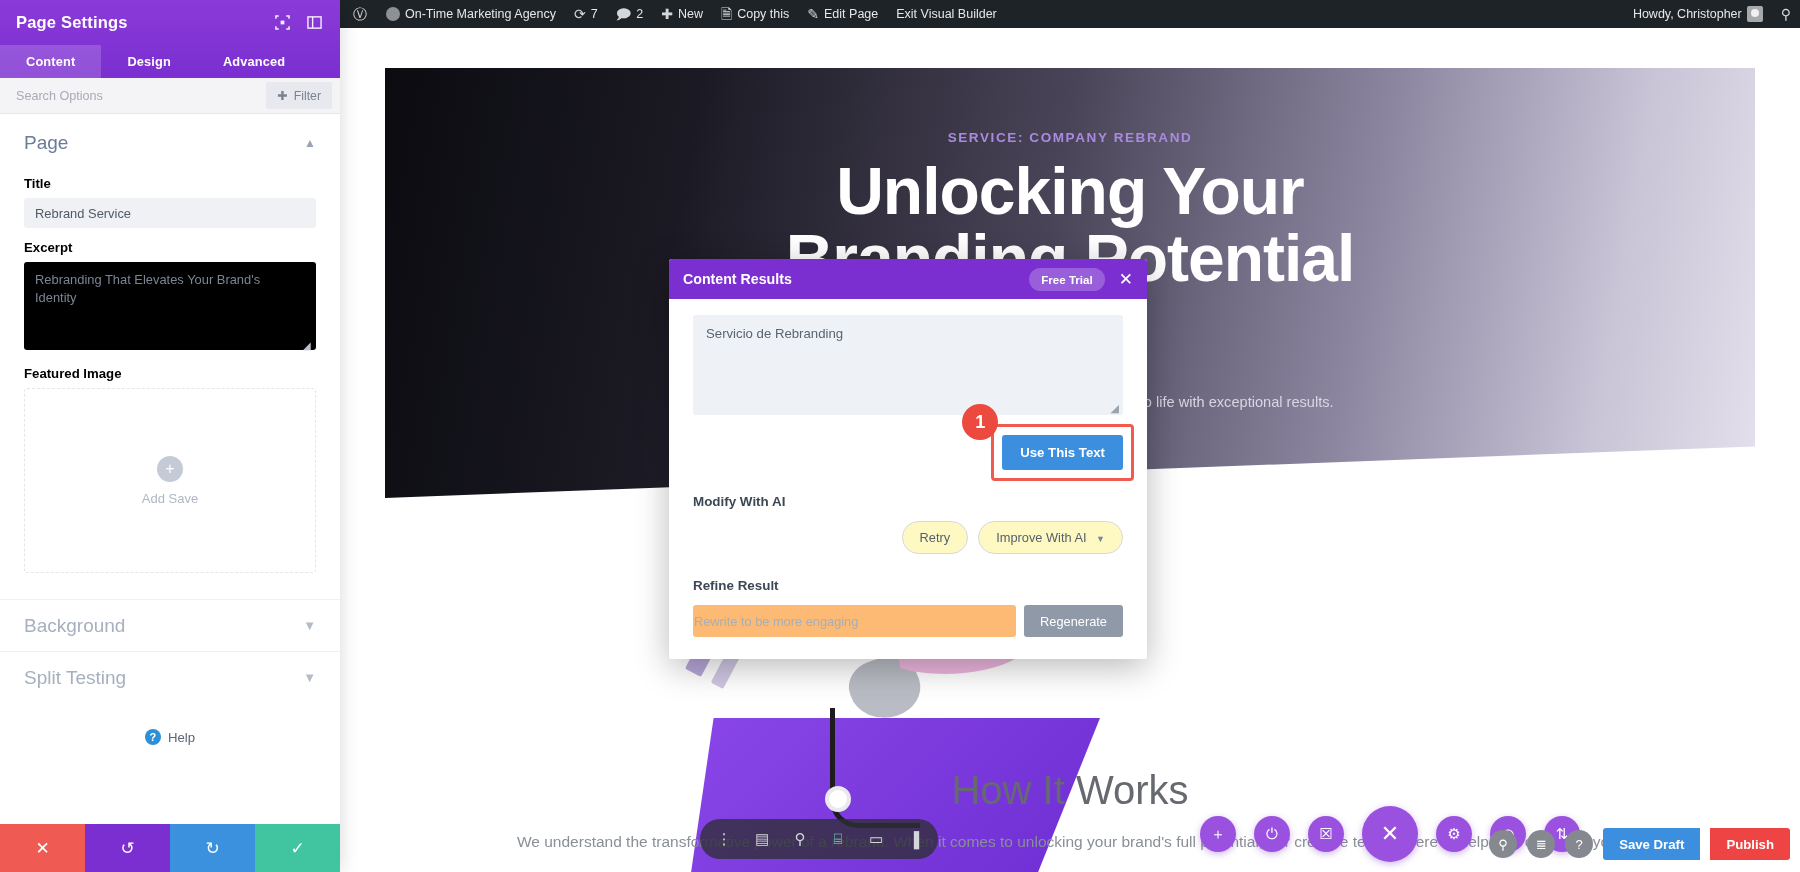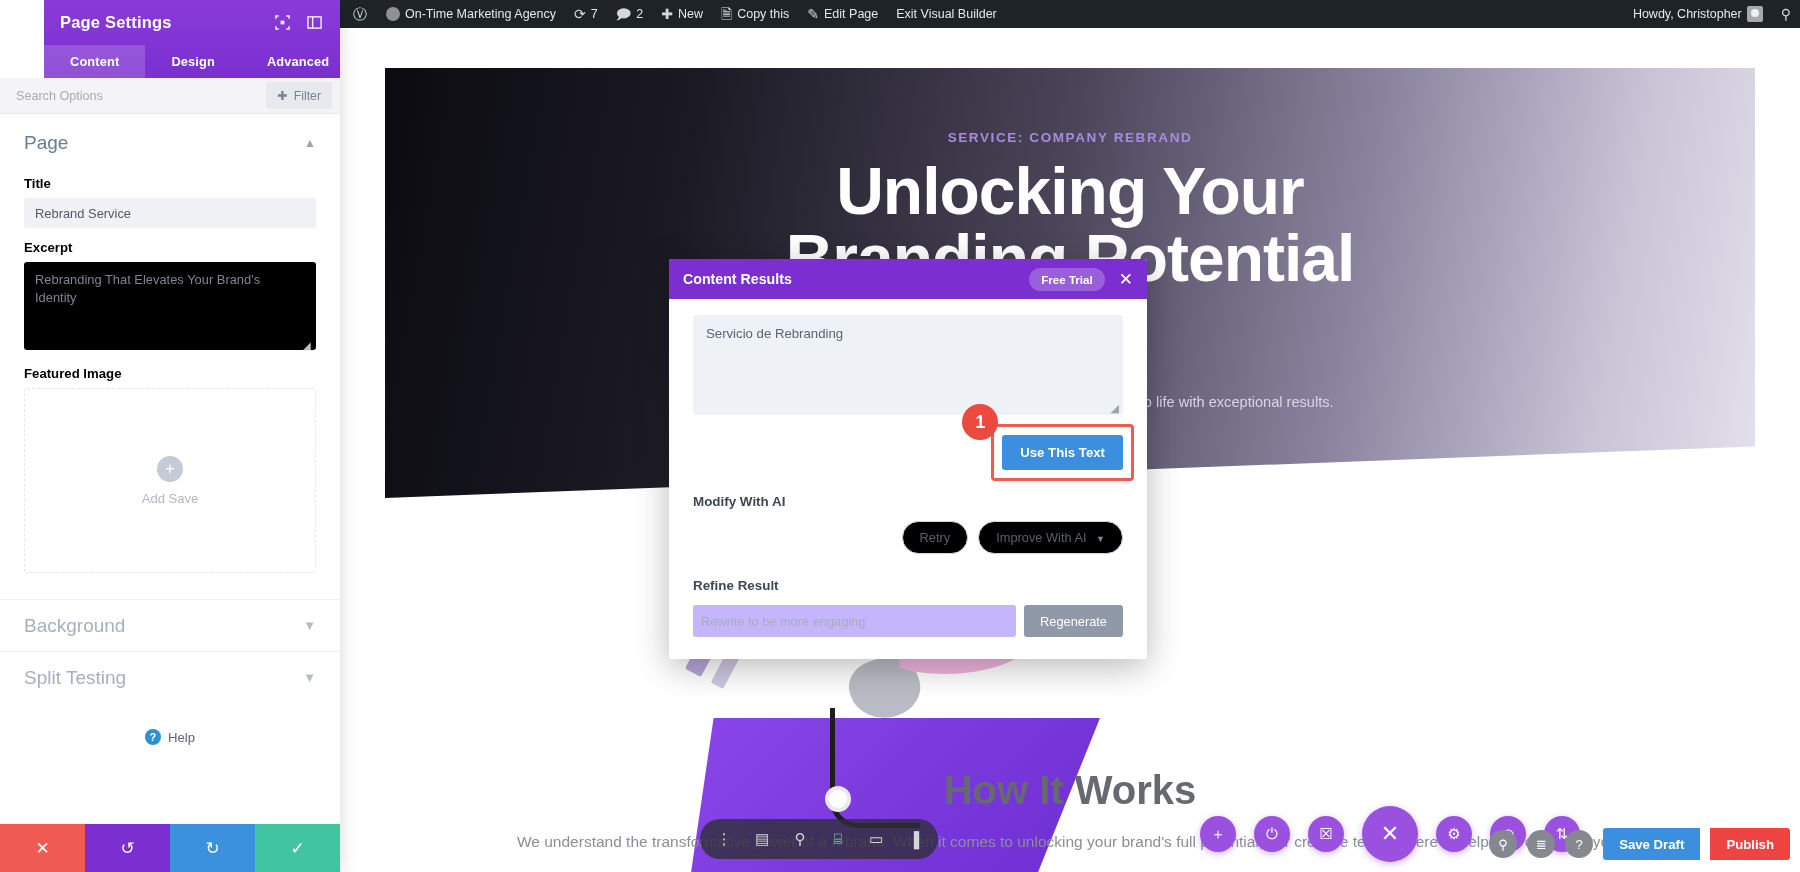--- a/index.html
+++ b/index.html
@@ -23,21 +23,21 @@
   .ab-avatar { width: 16px; height: 16px; background: #a7aaad; border-radius: 2px; display:inline-block; position: relative; }
   .ab-avatar:after{content:"";position:absolute;left:4px;top:3px;width:8px;height:8px;border-radius:50%;background:#f0f0f1;}
   .ab-site-ico{width:14px;height:14px;border-radius:50%;background:#8d9196;display:inline-block;}
 
   
   .sidebar {
     position: absolute; left: 0; top: 0; width: 340px; height: 872px;
     background: #fff; z-index: 70; display: flex; flex-direction: column;
     box-shadow: 0 0 18px rgba(0,0,0,.16);
   }
-  .sb-top { background: #7e3bd0; background: linear-gradient(180deg,#8a3ad8 0%,#7b2fd0 100%); margin-left: 44px; }
+  .sb-top { background: #7e3bd0; background: linear-gradient(180deg,#8a3ad8 0%,#7b2fd0 100%); }
   .sb-titlebar { height: 45px; display: flex; align-items: center; padding: 0 16px; }
   .sb-title { color:#fff; font-size: 16.5px; font-weight: bold; letter-spacing:.2px; }
   .sb-title-actions { margin-left:auto; display:flex; align-items:center; gap: 12px; }
   .sb-ico-btn { width: 20px; height: 20px; display:flex; align-items:center; justify-content:center; opacity:.92; }
   .sb-tabs { display: flex; height: 33px; }
   .sb-tab { flex: 0 0 auto; padding: 0 26px; height: 33px; display:flex; align-items:center;
     color: #fff; font-size: 12.8px; font-weight: bold; letter-spacing:.15px; }
   .sb-tab.active { background: rgba(255,255,255,.17); }
   .sb-search { height: 36px; background: #f4f4f7; display:flex; align-items:center; border-bottom:1px solid #e6e7ec; }
   .sb-search input { border: none; background: transparent; outline:none; flex:1; padding: 0 16px;
@@ -99,21 +99,21 @@
   .blob-pink { left: 540px; top: 500px; width: 190px; height: 150px; }
   .blob-gray { left: 510px; top: 630px; width: 70px; height: 60px; background:#b9bcc4; border-radius: 40% 50% 45% 55%; transform: rotate(-18deg); }
   .stick { position:absolute; left: 365px; top: 560px; width: 18px; height: 90px; background:#b7a7d8; transform: rotate(28deg); border-radius:2px; }
   .stick2 { position:absolute; left: 383px; top: 605px; width: 14px; height: 56px; background:#cfc7e2; transform: rotate(28deg); border-radius:2px; }
   .wire { position:absolute; left: 490px; top: 680px; width: 90px; height: 120px; border-left: 5px solid #1d1d1d;
     border-bottom: 5px solid #1d1d1d; border-bottom-left-radius: 28px; }
   .dot-white { position:absolute; left: 485px; top: 758px; width: 26px; height: 26px; border-radius:50%; background:#fff;
     border:4px solid #e9e9ef; }
 
   .hiw-title { position:absolute; left: 0; top: 740px; width: 1460px; text-align:center; color:#666a70;
-    font-size: 40px; font-weight: bold; }
+    font-size: 40px; font-weight: normal; }
   .hiw-p { position:absolute; left: 0; top: 800px; width: 1460px; text-align:center; color:#8a8f96;
     font-size: 15.5px; line-height: 1.8; }
 
   
   .vb-leftbar { position:absolute; left: 360px; bottom: 13px; height: 40px; background: rgba(46,46,54,.78);
     border-radius: 40px; display:flex; align-items:center; padding: 0 6px; gap: 2px; z-index: 40; }
   .vb-lb-btn { width: 36px; height: 36px; border-radius:50%; display:flex; align-items:center; justify-content:center;
     color: #d5d6da; font-size: 15px; }
   .vb-lb-btn.active { color:#6fe0c0; }
 
@@ -149,25 +149,25 @@
   .btn-use { background:#3c8ede; color:#fff; font-size: 13.2px; font-weight:bold; padding: 10px 18px;
     border-radius: 3px; }
   .use-wrap { position:relative; display:inline-block; }
   .use-outline { position:absolute; left:-11px; top:-11px; right:-11px; bottom:-11px;
     border: 3px solid #f05a4f; border-radius: 4px; pointer-events:none; }
   .step-badge { position:absolute; left: -40px; top: -31px; width: 36px; height: 36px; border-radius:50%;
     background:#ec4a3e; color:#fff; font-size: 18px; font-weight:bold;
     display:flex; align-items:center; justify-content:center; }
   .sec-label { font-size: 13.4px; font-weight:bold; color:#3c4856; margin-top: 24px; }
   .row-right2 { display:flex; justify-content:flex-end; gap: 10px; margin-top: 12px; }
-  .pill { border:1px solid #d3d8e0; border-radius: 20px; padding: 8px 17px; font-size: 12.8px; color:#56606d; background:#000000; }
+  .pill { border:1px solid #d3d8e0; border-radius: 20px; padding: 8px 17px; font-size: 12.8px; color:#56606d; background:#fef9c3; }
   .pill .caret { font-size: 9px; margin-left: 6px; color:#7d8693; }
   .refine-row { display:flex; margin-top: 12px; gap: 8px; }
-  .refine-input { flex:1; background:#c4b5fd; border:none; border-radius:3px; height: 32px;
-    padding: 0 8px; font-size: 12.8px; color:#5a6572; font-family:inherit; outline:none; }
+  .refine-input { flex:1; background:#fdba74; border:none; border-radius:3px; height: 32px;
+    padding: 0 1px; font-size: 12.8px; color:#5a6572; font-family:inherit; outline:none; }
   .refine-input::placeholder{ color:#a6aeb9; }
   .btn-regen { background:#8f99a8; color:#fff; font-size: 12.8px; border-radius:3px;
     padding: 0 16px; height: 32px; display:flex; align-items:center; }
 </style>
 </head>
 <body>
 
 <div id="root">
 
   <div class="adminbar">

